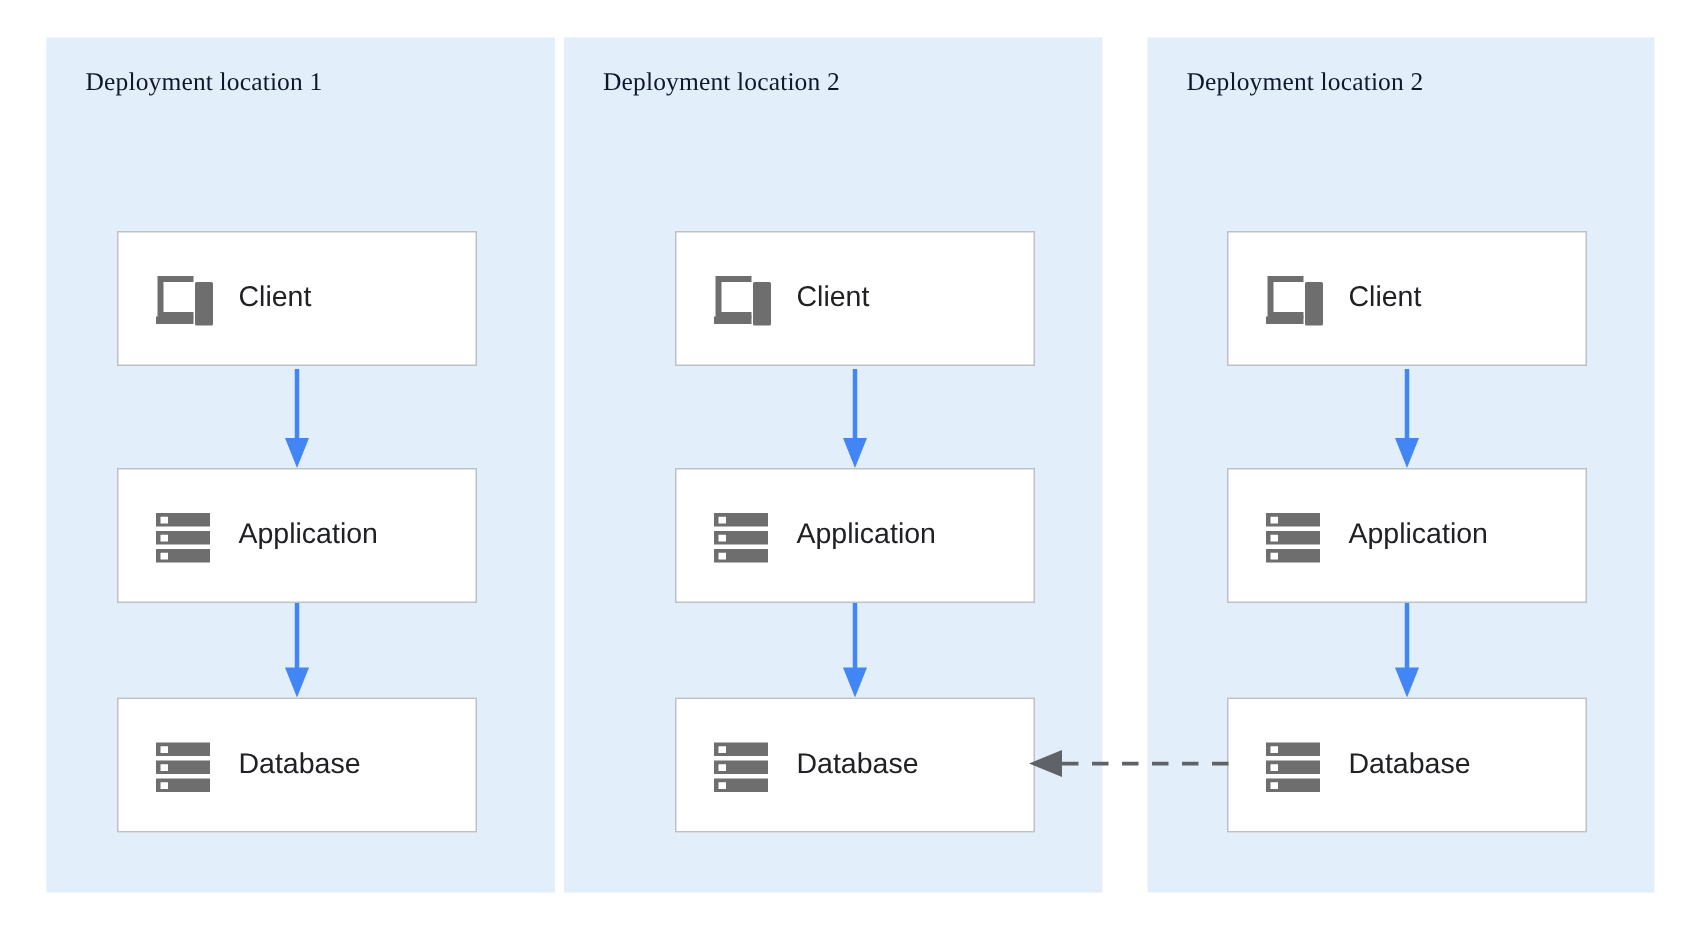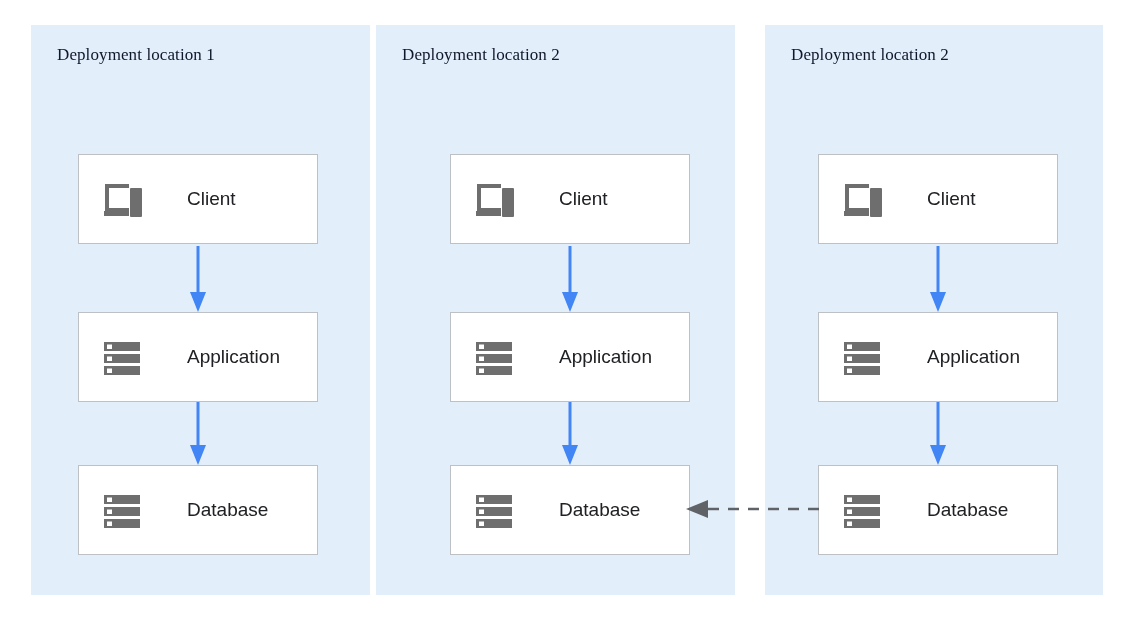--- a/index.html
+++ b/index.html
@@ -48,21 +48,20 @@
     height: 42px;
     flex: 0 0 42px;
     position: relative;
     margin-right: 16px;
   }
   .node-label {
     font-size: 19px;
     color: #202124;
     line-height: 22px;
     white-space: nowrap;
-    margin-left: 28px;
   }
 
   
   .icon-devices { display:block; width:42px; height:42px; }
   
   .icon-server { display:block; width:42px; height:42px; }
 
   
   .arrow-v { position: absolute; width: 22px; }
   .arrow-v svg { display: block; overflow: visible; }

